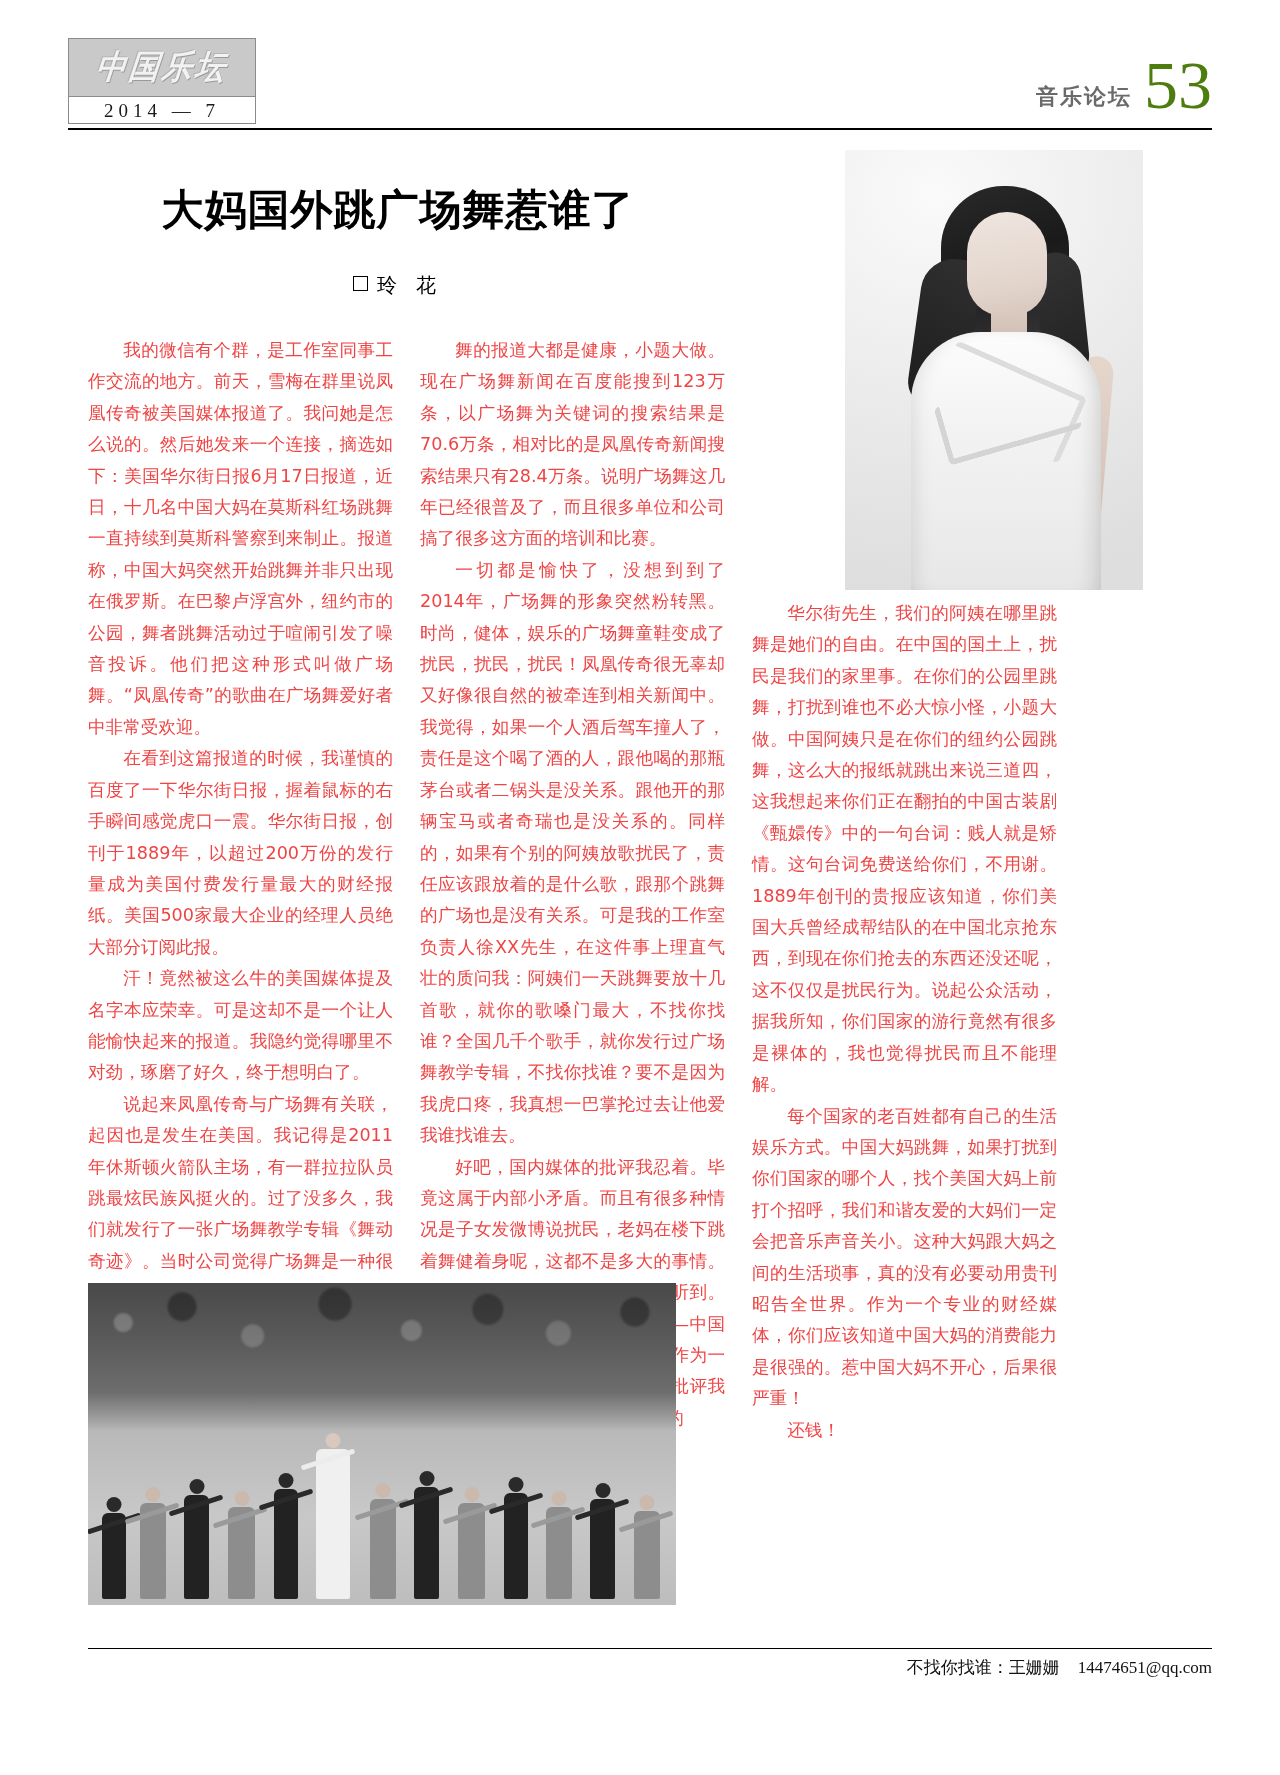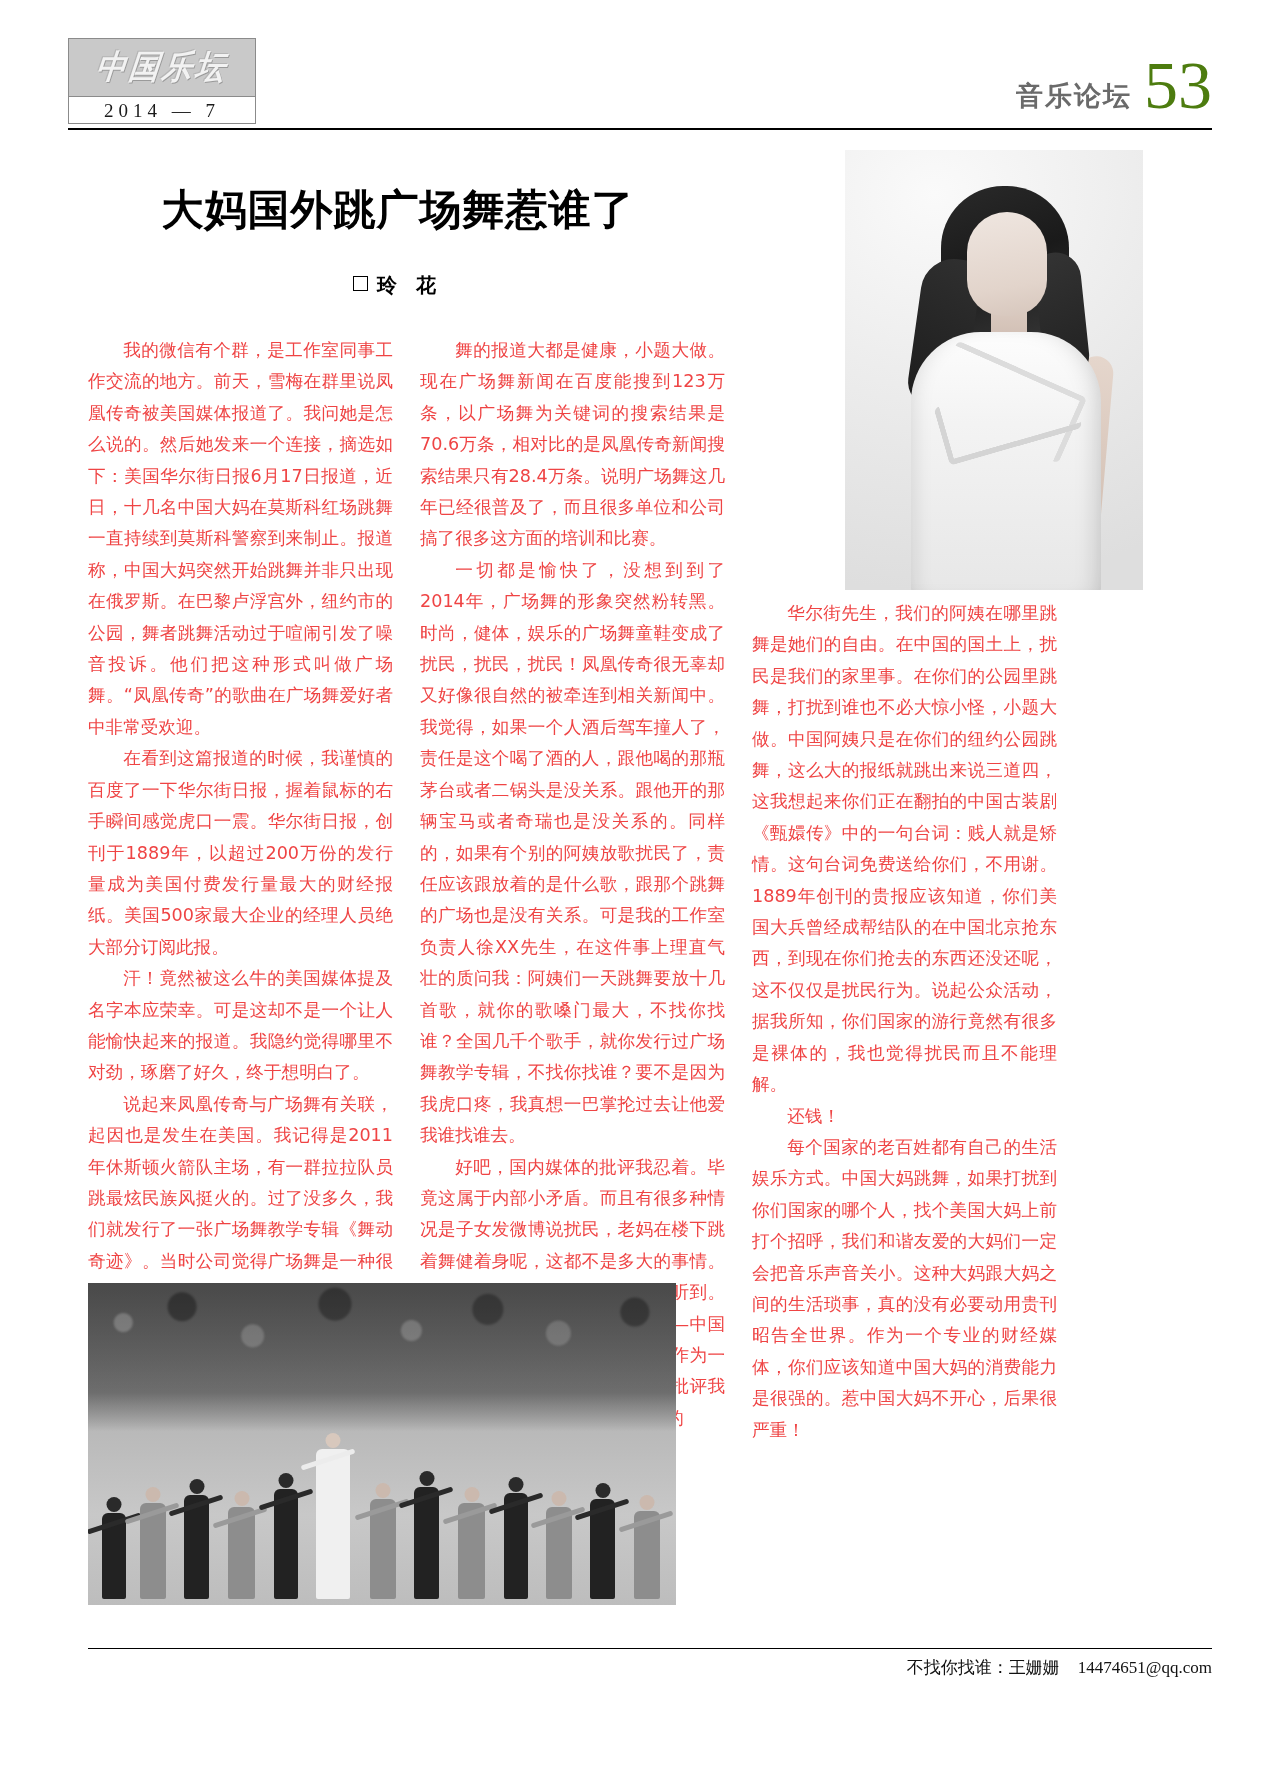--- a/index.html
+++ b/index.html
@@ -71,22 +71,22 @@
 
   .header-right {
     position: absolute;
     right: 68px;
     top: 58px;
     display: flex;
     align-items: flex-end;
     gap: 12px;
   }
   .section-title {
-    font-family: Liberation Serif, serif;
-    font-size: 27px;
+    font-family: Liberation Mono, monospace;
+    font-size: 22px;
     font-weight: 700;
     letter-spacing: 2px;
     color: #6a6a6a;
     line-height: 1;
     padding-bottom: 4px;
     white-space: nowrap;
     margin-left: 36px;
   }
   .page-number {
     font-family: "Liberation Serif", serif;
@@ -133,21 +133,20 @@
   .byline .box-glyph {
     display: inline-block;
     width: 13px;
     height: 13px;
     border: 1.5px solid #000;
     margin-right: 9px;
     vertical-align: 1px;
   }
   .byline .author {
     letter-spacing: 7px;
-    font-weight: bold;
   }
 
   
   .photo-portrait {
     position: absolute;
     left: 845px;
     top: 150px;
     width: 298px;
     height: 440px;
     overflow: hidden;
@@ -394,22 +393,22 @@
   </div>
 
   <div class="col col-2">
     <p>舞的报道大都是健康，小题大做。现在广场舞新闻在百度能搜到123万条，以广场舞为关键词的搜索结果是70.6万条，相对比的是凤凰传奇新闻搜索结果只有28.4万条。说明广场舞这几年已经很普及了，而且很多单位和公司搞了很多这方面的培训和比赛。</p>
     <p>一切都是愉快了，没想到到了2014年，广场舞的形象突然粉转黑。时尚，健体，娱乐的广场舞童鞋变成了扰民，扰民，扰民！凤凰传奇很无辜却又好像很自然的被牵连到相关新闻中。我觉得，如果一个人酒后驾车撞人了，责任是这个喝了酒的人，跟他喝的那瓶茅台或者二锅头是没关系。跟他开的那辆宝马或者奇瑞也是没关系的。同样的，如果有个别的阿姨放歌扰民了，责任应该跟放着的是什么歌，跟那个跳舞的广场也是没有关系。可是我的工作室负责人徐XX先生，在这件事上理直气壮的质问我：阿姨们一天跳舞要放十几首歌，就你的歌嗓门最大，不找你找谁？全国几千个歌手，就你发行过广场舞教学专辑，不找你找谁？要不是因为我虎口疼，我真想一巴掌抡过去让他爱我谁找谁去。</p>
     <p>好吧，国内媒体的批评我忍着。毕竟这属于内部小矛盾。而且有很多种情况是子女发微博说扰民，老妈在楼下跳着舞健着身呢，这都不是多大的事情。我们的歌因为广场舞被更多的人听到。被点名批评，咱也接受。可是——中国媒体的批评能接受，华尔街日报作为一个美国那么大的大报纸也跳出来批评我是一定不接受的。这么大发行量的</p>
   </div>
 
   <div class="col col-3">
     <p>华尔街先生，我们的阿姨在哪里跳舞是她们的自由。在中国的国土上，扰民是我们的家里事。在你们的公园里跳舞，打扰到谁也不必大惊小怪，小题大做。中国阿姨只是在你们的纽约公园跳舞，这么大的报纸就跳出来说三道四，这我想起来你们正在翻拍的中国古装剧《甄嬛传》中的一句台词：贱人就是矫情。这句台词免费送给你们，不用谢。1889年创刊的贵报应该知道，你们美国大兵曾经成帮结队的在中国北京抢东西，到现在你们抢去的东西还没还呢，这不仅仅是扰民行为。说起公众活动，据我所知，你们国家的游行竟然有很多是裸体的，我也觉得扰民而且不能理解。</p>
+    <p>每个国家的老百姓都有自己的生活娱乐方式。中国大妈跳舞，如果打扰到你们国家的哪个人，找个美国大妈上前打个招呼，我们和谐友爱的大妈们一定会把音乐声音关小。这种大妈跟大妈之间的生活琐事，真的没有必要动用贵刊昭告全世界。作为一个专业的财经媒体，你们应该知道中国大妈的消费能力是很强的。惹中国大妈不开心，后果很严重！</p>
     <p>还钱！</p>
-    <p>每个国家的老百姓都有自己的生活娱乐方式。中国大妈跳舞，如果打扰到你们国家的哪个人，找个美国大妈上前打个招呼，我们和谐友爱的大妈们一定会把音乐声音关小。这种大妈跟大妈之间的生活琐事，真的没有必要动用贵刊昭告全世界。作为一个专业的财经媒体，你们应该知道中国大妈的消费能力是很强的。惹中国大妈不开心，后果很严重！</p>
   </div>
 
   <div class="photo-group">
     <div class="group-bg"></div>
     <div class="group-trees"></div>
     <div class="group-figs">
       <div class="fig" style="left:14px;  width:24px; height:86px;"></div>
       <div class="fig mid" style="left:52px;  width:26px; height:96px;"></div>
       <div class="fig" style="left:96px;  width:25px; height:104px;"></div>
       <div class="fig mid" style="left:140px; width:27px; height:92px;"></div>

